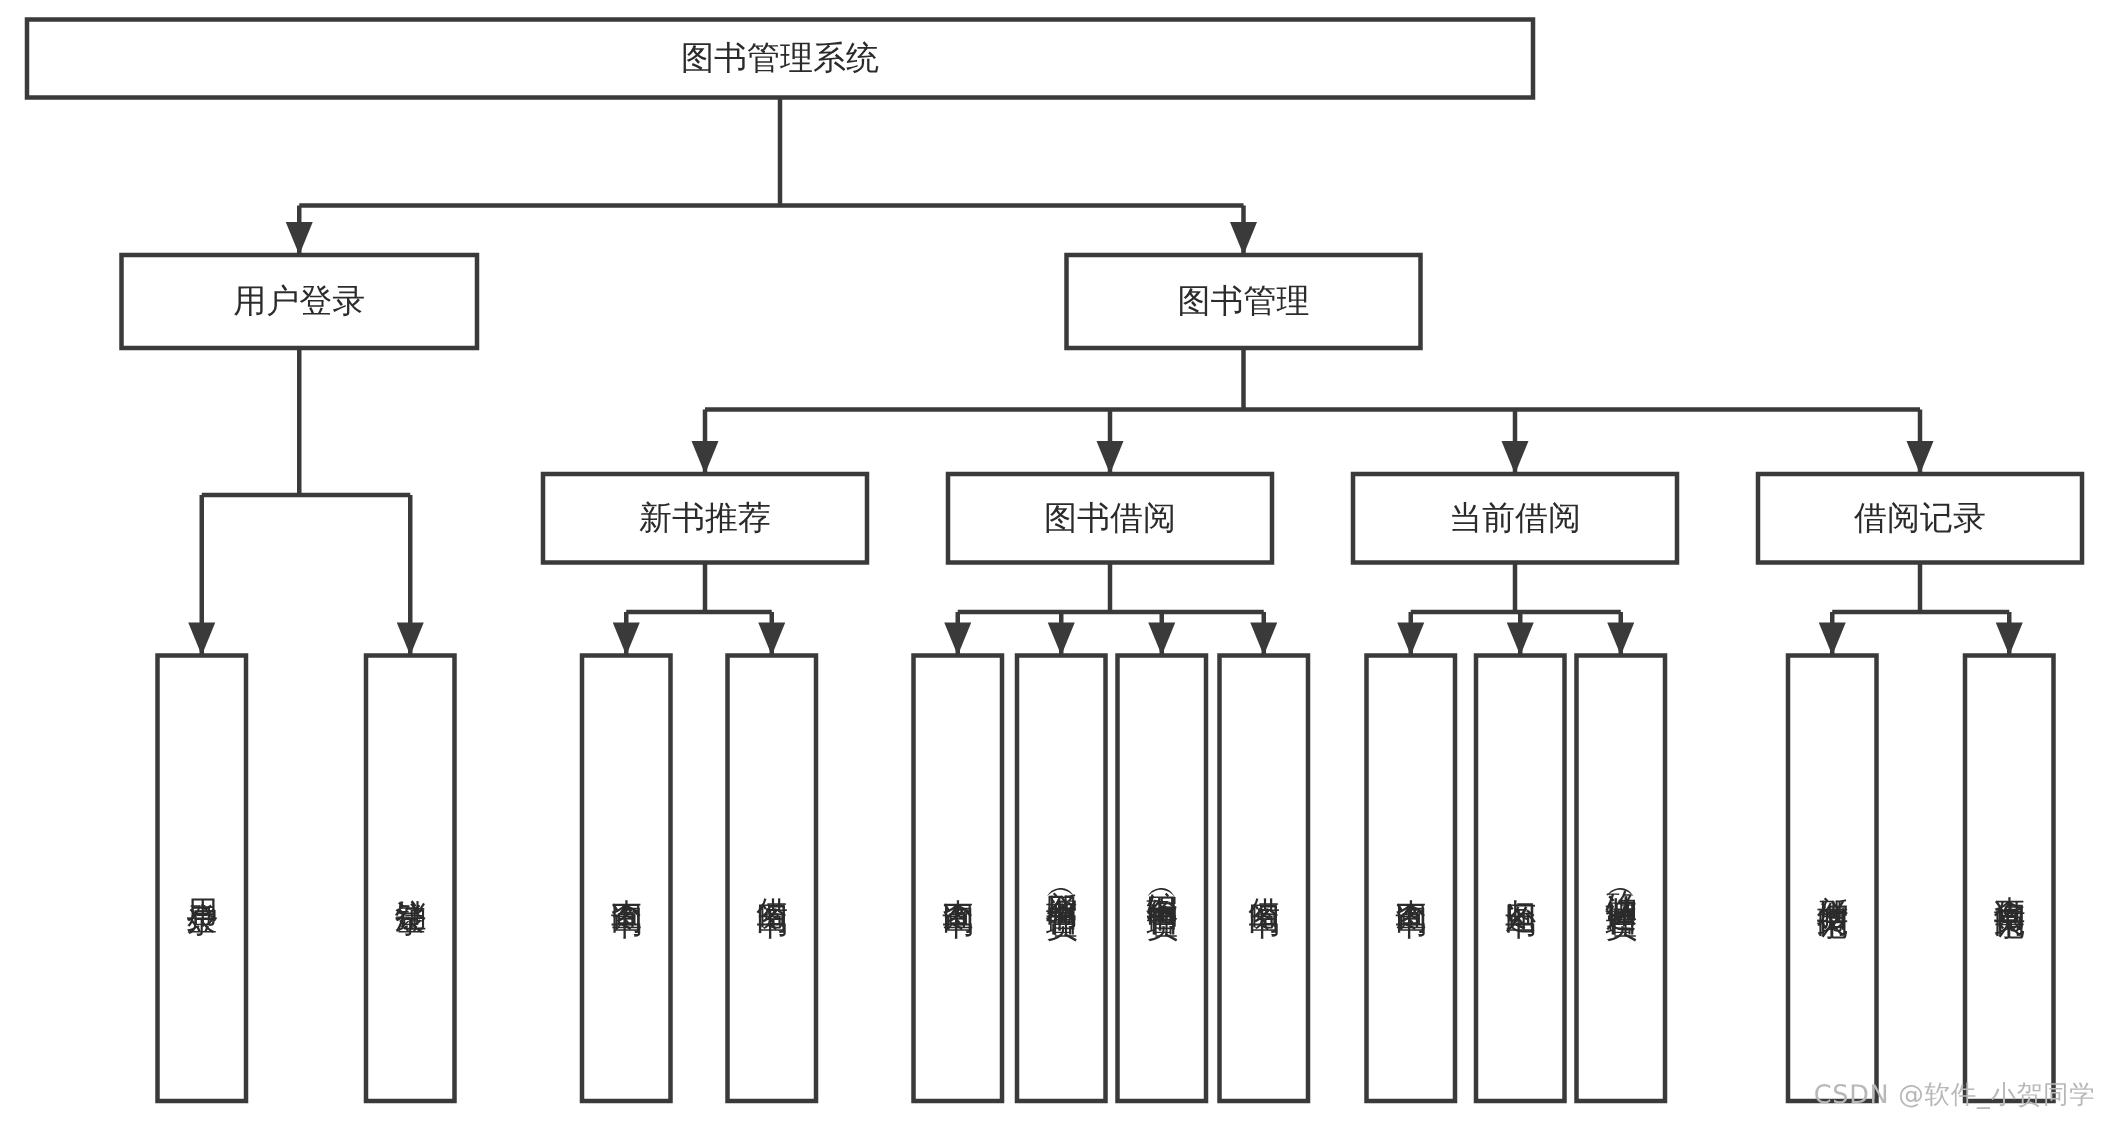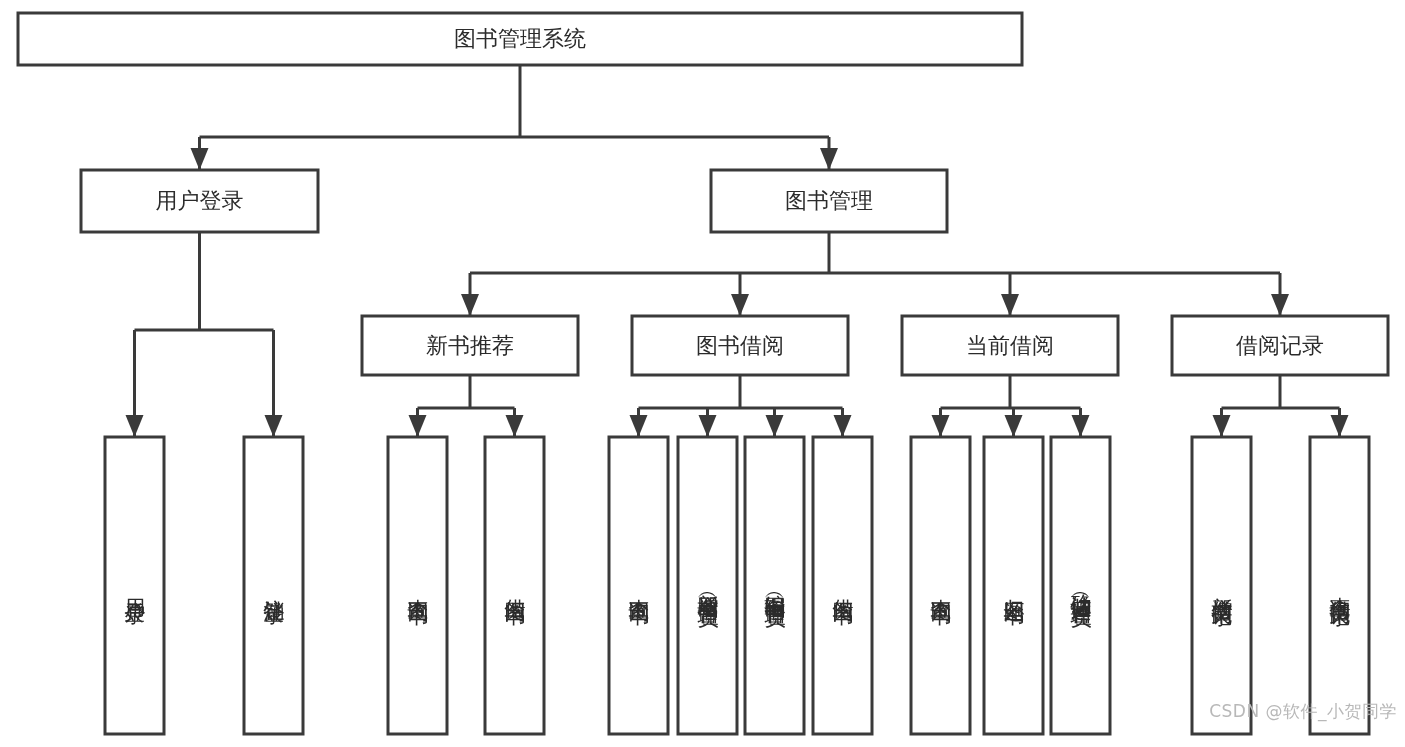--- a/index.html
+++ b/index.html
@@ -60,21 +60,21 @@
     font-family: "DejaVu Sans", "Liberation Sans", sans-serif;
     font-size: 21px;
     line-height: 1.18;
     color: #2b2b2b;
     letter-spacing: 2px;
     white-space: nowrap;
   }
   #watermark {
     position: absolute;
     right: 8px;
-    bottom: 20px;
+    bottom: 2px;
     font-family: "DejaVu Sans", "Liberation Sans", sans-serif;
     font-size: 17px;
     color: #b8b8b8;
     letter-spacing: 0.5px;
     white-space: nowrap;
   }
 </style>
 </head>
 <body>
 

